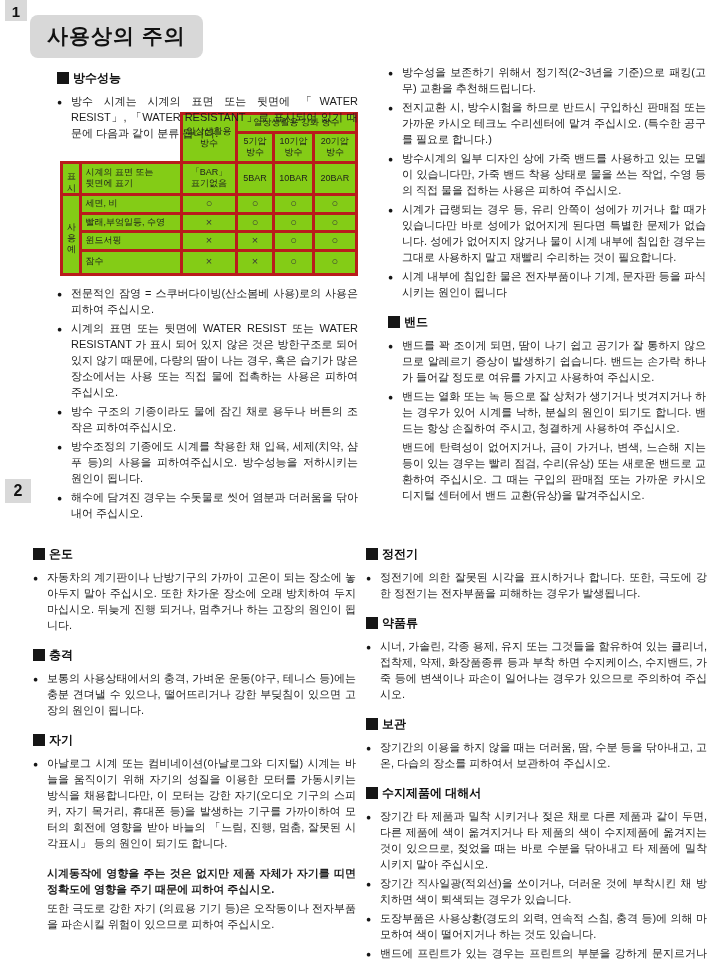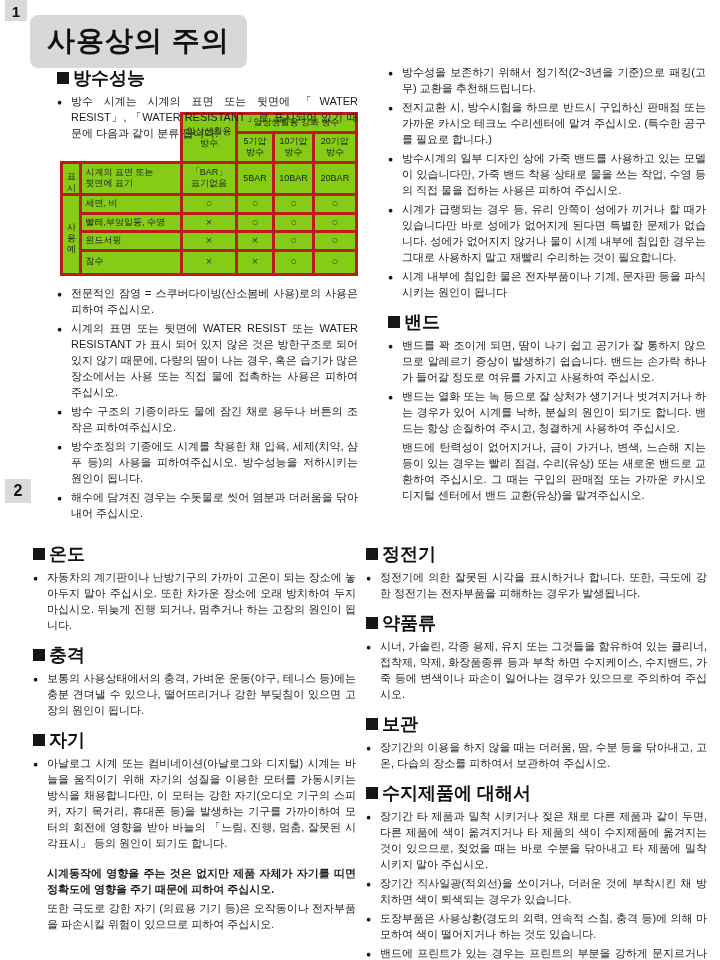--- a/index.html
+++ b/index.html
@@ -19,33 +19,33 @@
     text-align:center;
   }
   #marker1 { left:5px; top:0; width:22px; height:21px; font-size:15px; line-height:24px; }
   #marker2 { left:5px; top:479px; width:26px; height:24px; font-size:16px; line-height:24px; }
 
   .title-box {
     position:absolute; left:30px; top:15px;
     background:#d8d8d8;
     border-radius:8px;
     padding:7px 17px 8px 17px;
-    font-size:28px; font-weight:bold; letter-spacing:1px;
+    font-size:21px; font-weight:bold; letter-spacing:1px;
     color:#111;
   }
 
   .col { position:absolute; font-size:11px; line-height:16px; text-align:justify; }
   #p1-left  { left:57px;  top:70px;  width:301px; }
   #p1-right { left:388px; top:64px;  width:318px; }
   #p2-left  { left:33px;  top:546px; width:323px; }
   #p2-right { left:366px; top:546px; width:341px; }
 
   .sec-h {
     display:flex; align-items:center;
-    font-size:18px; font-weight:bold; color:#111;
+    font-size:12px; font-weight:bold; color:#111;
     margin:14px 0 7px 0;
   }
   .sec-h:first-child { margin-top:0; }
   .sq { width:12px; height:12px; background:#161616; display:inline-block; margin-right:4px; flex:0 0 auto; }
 
   .bullet { position:relative; padding-left:14px; margin-bottom:3px; }
   .bullet::before {
     content:"●";
     position:absolute; left:0; top:1px;
     font-size:8.5px; color:#161616;

